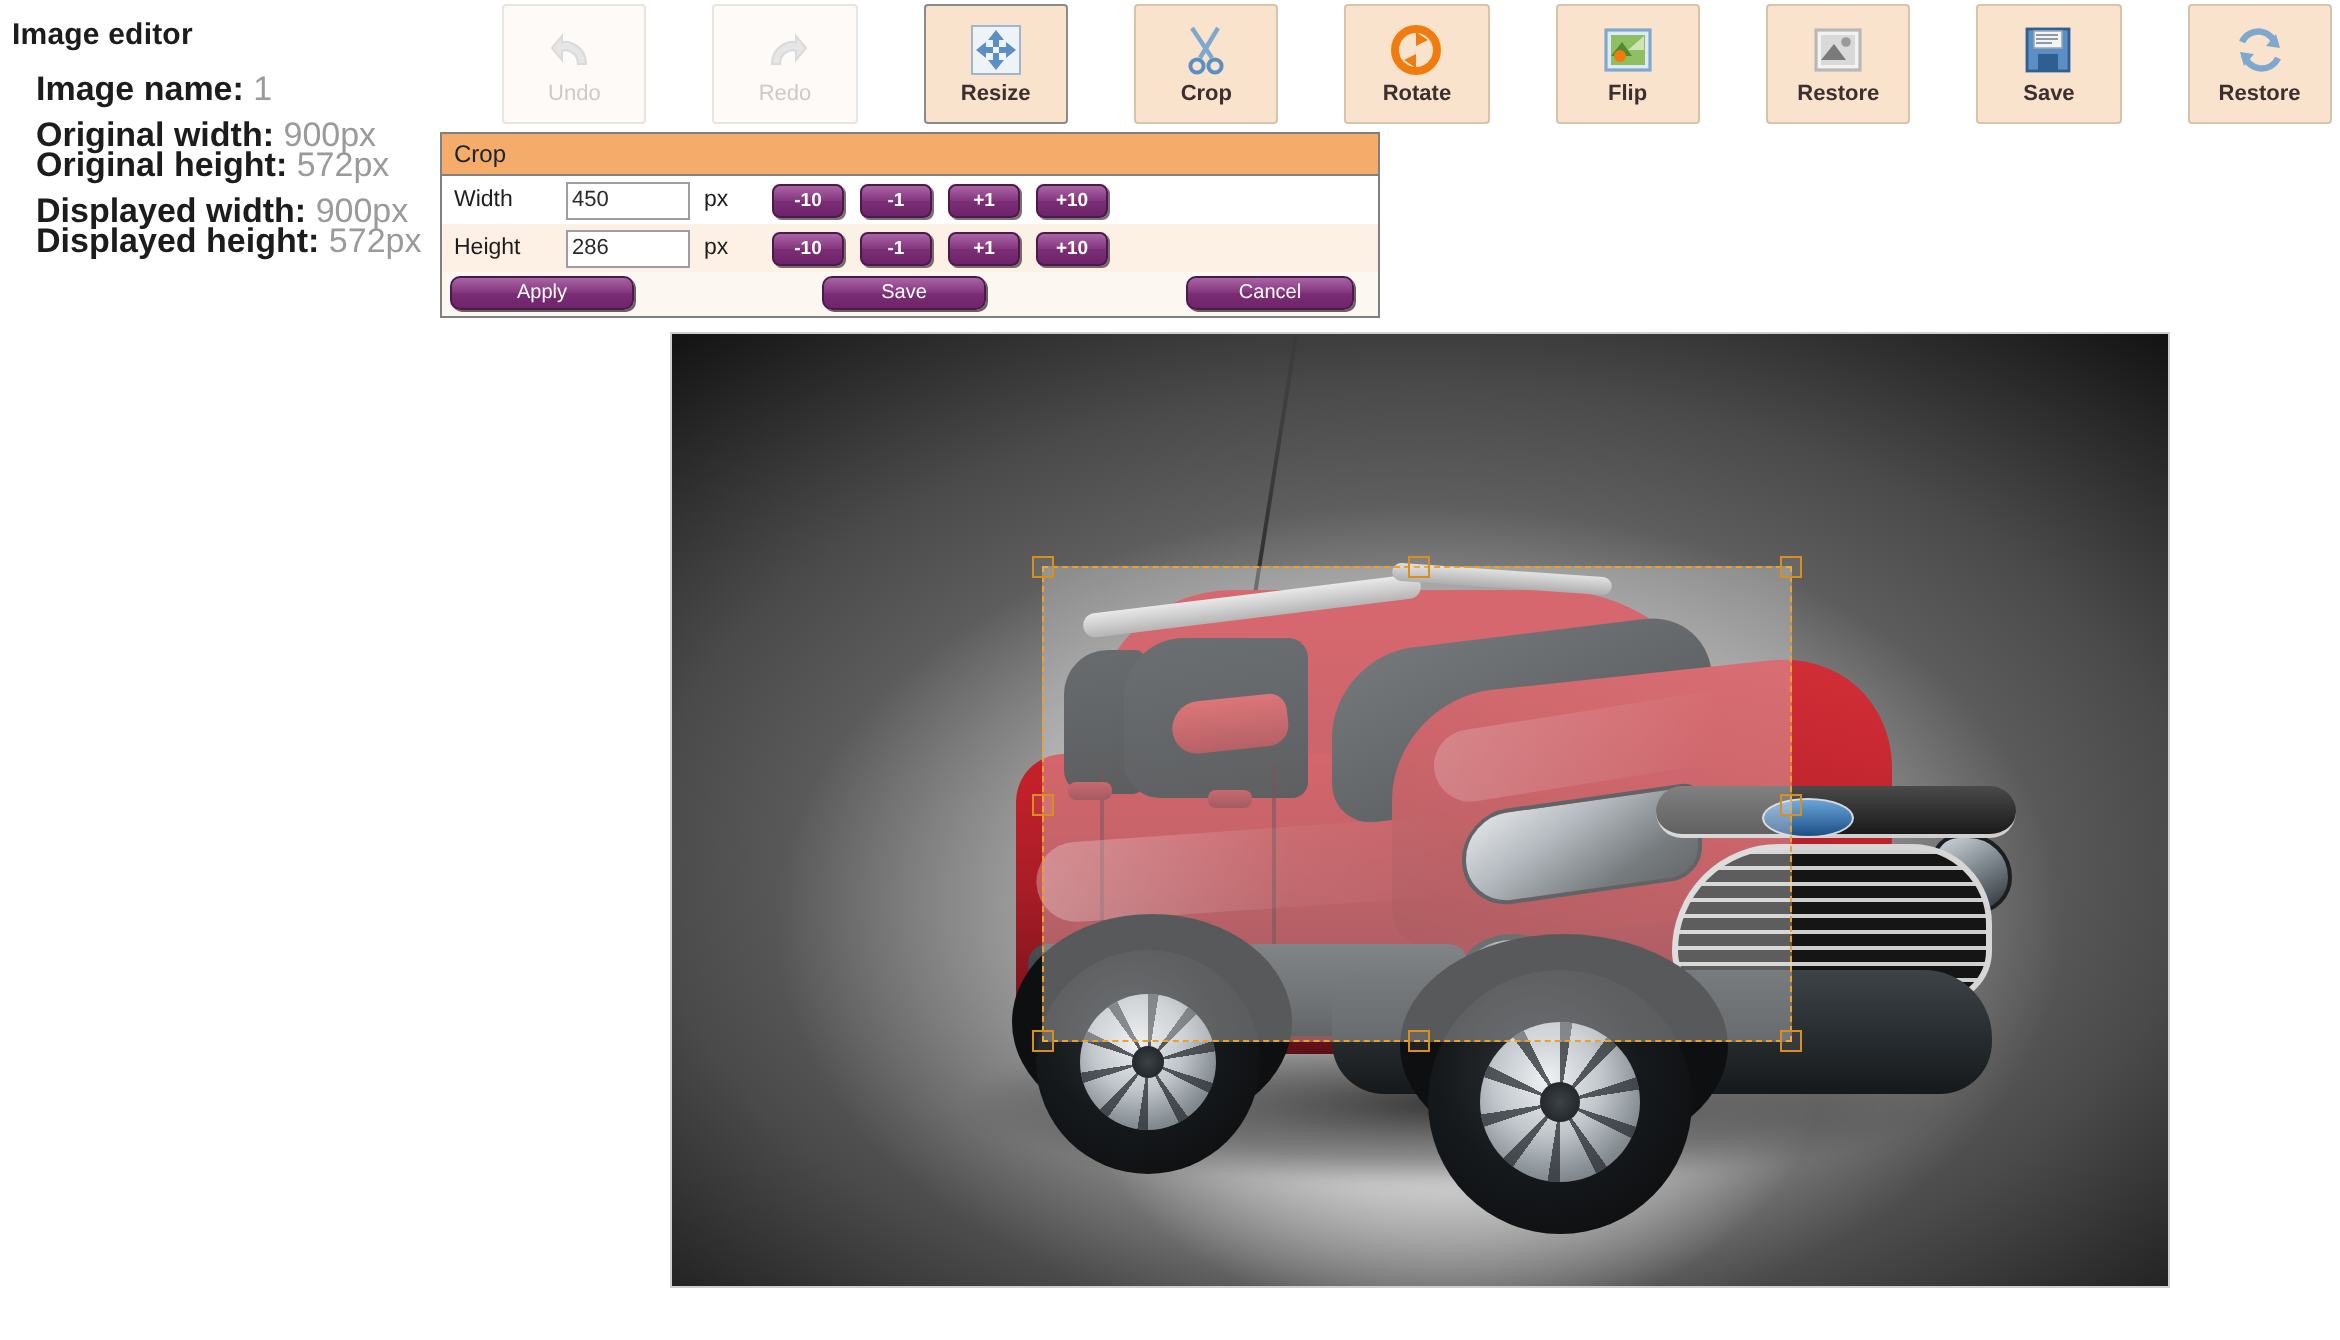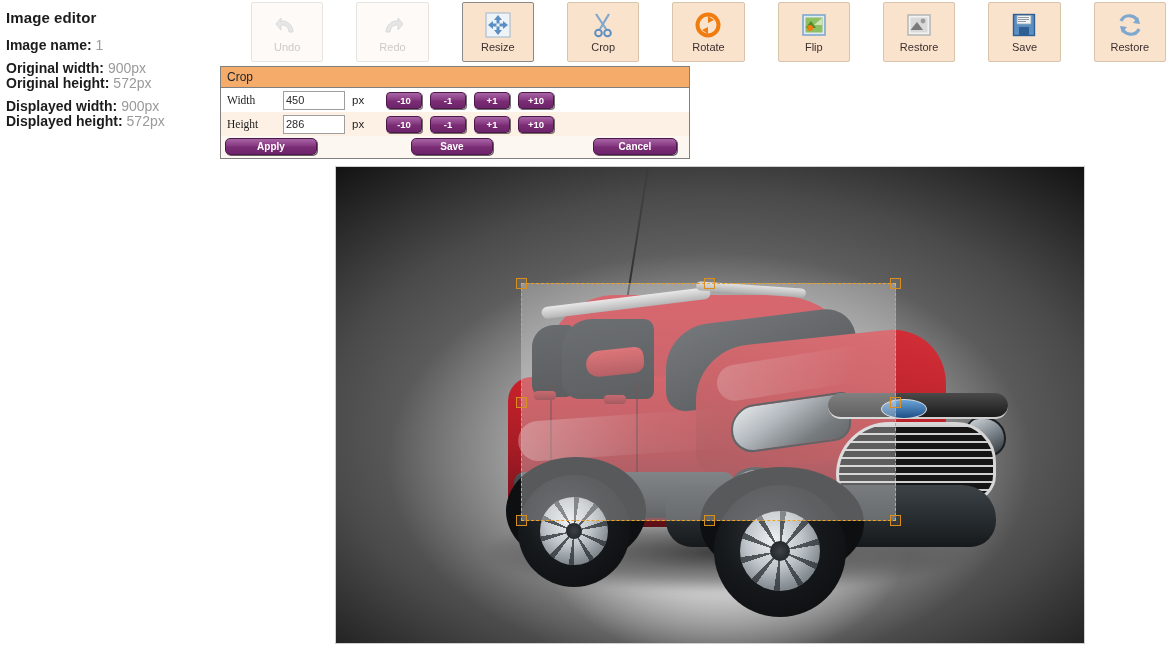--- a/index.html
+++ b/index.html
@@ -27,23 +27,23 @@
     padding: 5px 0 0 4px;
   }
   #page-title {
     font-size: 15px;
     font-weight: bold;
     color: #1c1c1c;
     margin: 4px 0 12px 2px;
     letter-spacing: 0.1px;
   }
   .info-line {
-    font-size: 14px;
+    font-size: 17px;
     line-height: 14px;
-    margin: 0 0 1px 2px;
+    margin: 0 0 1px 14px;
     white-space: nowrap;
   }
   .info-line.gap { margin-top: 9px; }
   .info-label {
     font-weight: bold;
     color: #1c1c1c;
   }
   .info-value {
     color: #9a9a9a;
     font-weight: normal;
@@ -86,21 +86,21 @@
   .tool-icon {
     height: 26px;
     width: 30px;
     display: flex;
     align-items: center;
     justify-content: center;
     margin-bottom: 3px;
   }
   .tool-label {
     font-size: 11px;
-    font-weight: normal;
+    font-weight: bold;
     color: #3b2f2f;
     line-height: 12px;
   }
   .tool-btn.disabled .tool-label { color: #cfcac6; font-weight: normal; }
 
   
   #crop-panel {
     position: absolute;
     left: 220px;
     top: 66px;
@@ -123,21 +123,20 @@
     align-items: center;
     height: 24px;
     padding-left: 6px;
   }
   .field-row.white { background: #ffffff; }
   .field-row.cream { background: #fdf1e5; }
   .field-label {
     width: 56px;
     font-size: 11.5px;
     color: #1d1d1d;
-    font-family: Liberation Serif, serif;
   }
   .field-input {
     width: 56px;
     height: 15px;
     font-size: 11px;
     font-family: "Liberation Sans", sans-serif;
     color: #2a2a2a;
     border: 1px solid #9e9e9e;
     background: #ffffff;
     padding: 1px 2px;
@@ -175,21 +174,21 @@
   .action-btn {
     position: absolute;
     top: 2px;
     height: 15px;
     line-height: 15px;
     background: linear-gradient(to bottom, #a765a5 0%, #86377f 48%, #7a2d74 52%, #6e246a 100%);
     border: 1px solid #4d184a;
     border-radius: 5px;
     color: #ffffff;
     font-size: 10px;
-    font-weight: bold;
+    font-weight: normal;
     text-align: center;
     cursor: pointer;
     box-shadow: 1px 1px 0 rgba(0,0,0,0.6);
     user-select: none;
   }
   #btn-apply  { left: 4px;   width: 90px; }
   #btn-save   { left: 190px; width: 80px; }
   #btn-cancel { left: 372px; width: 82px; }
 
   

